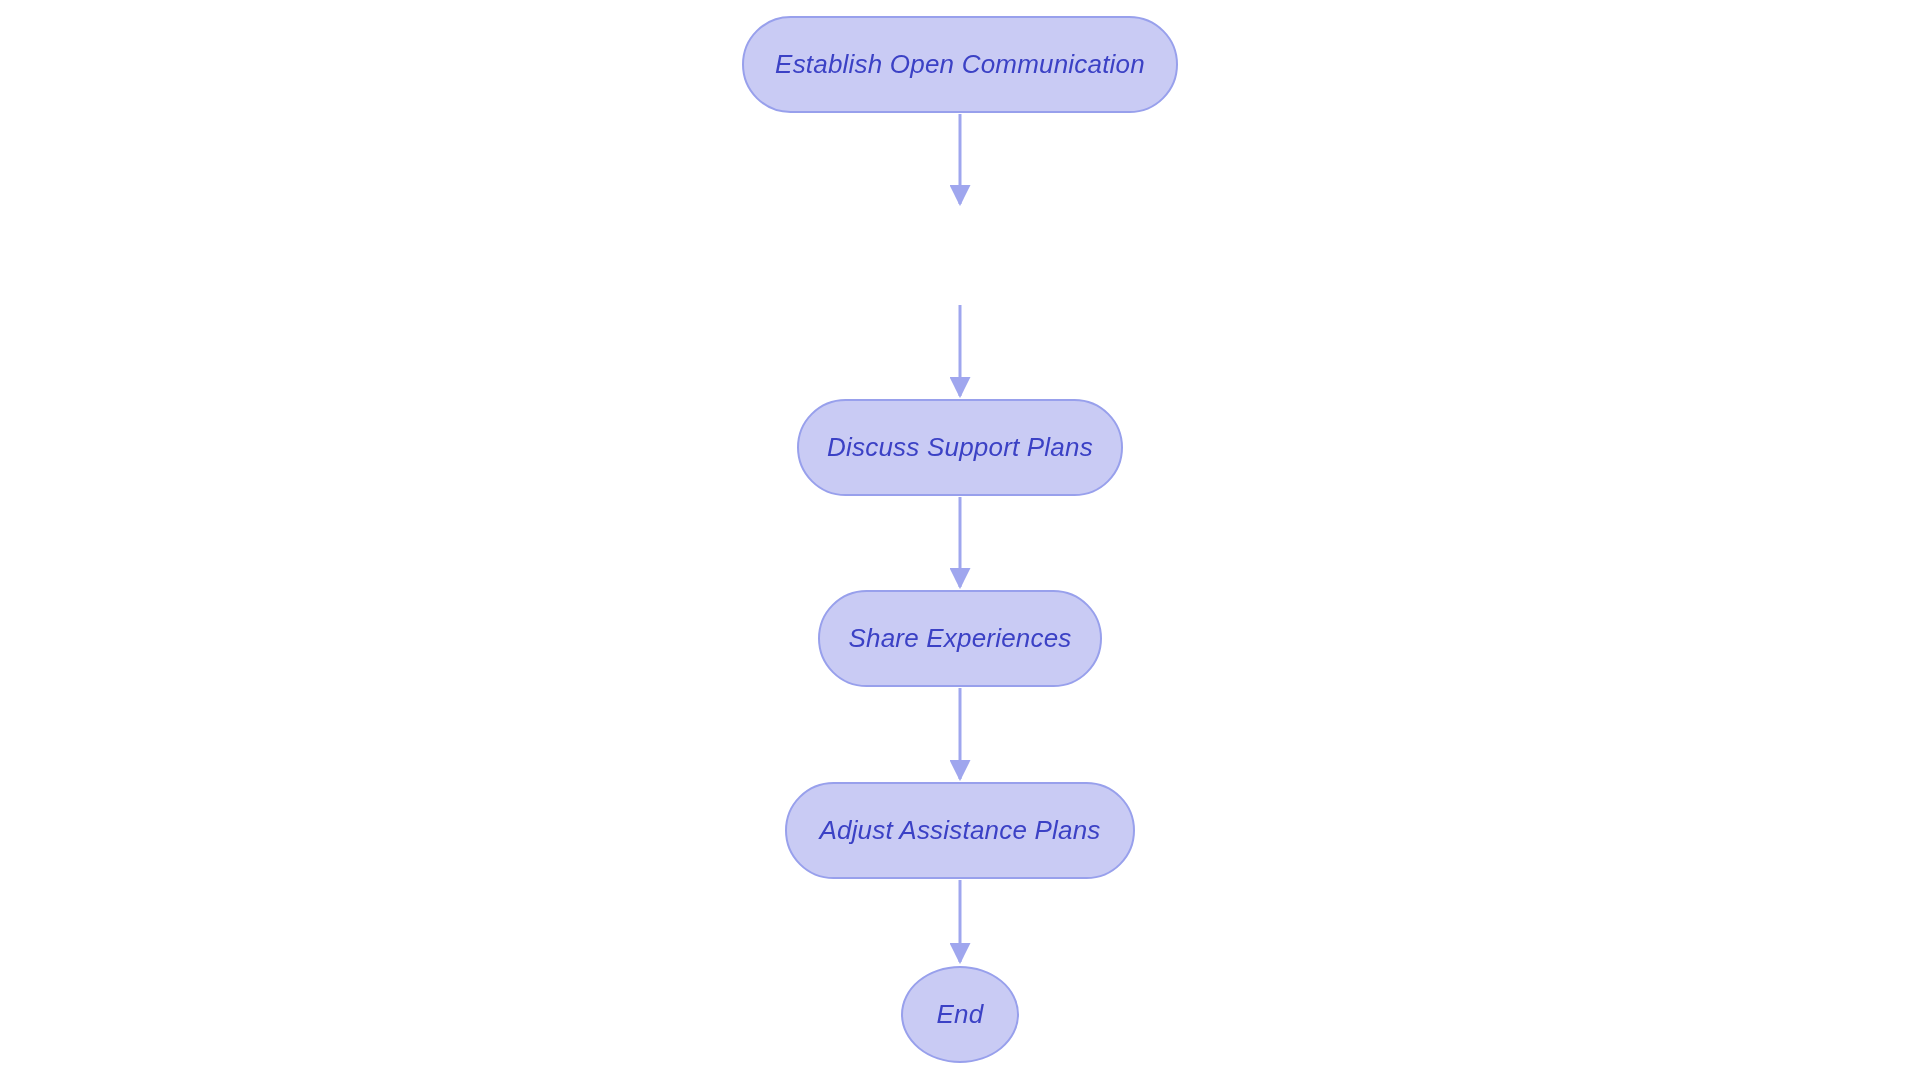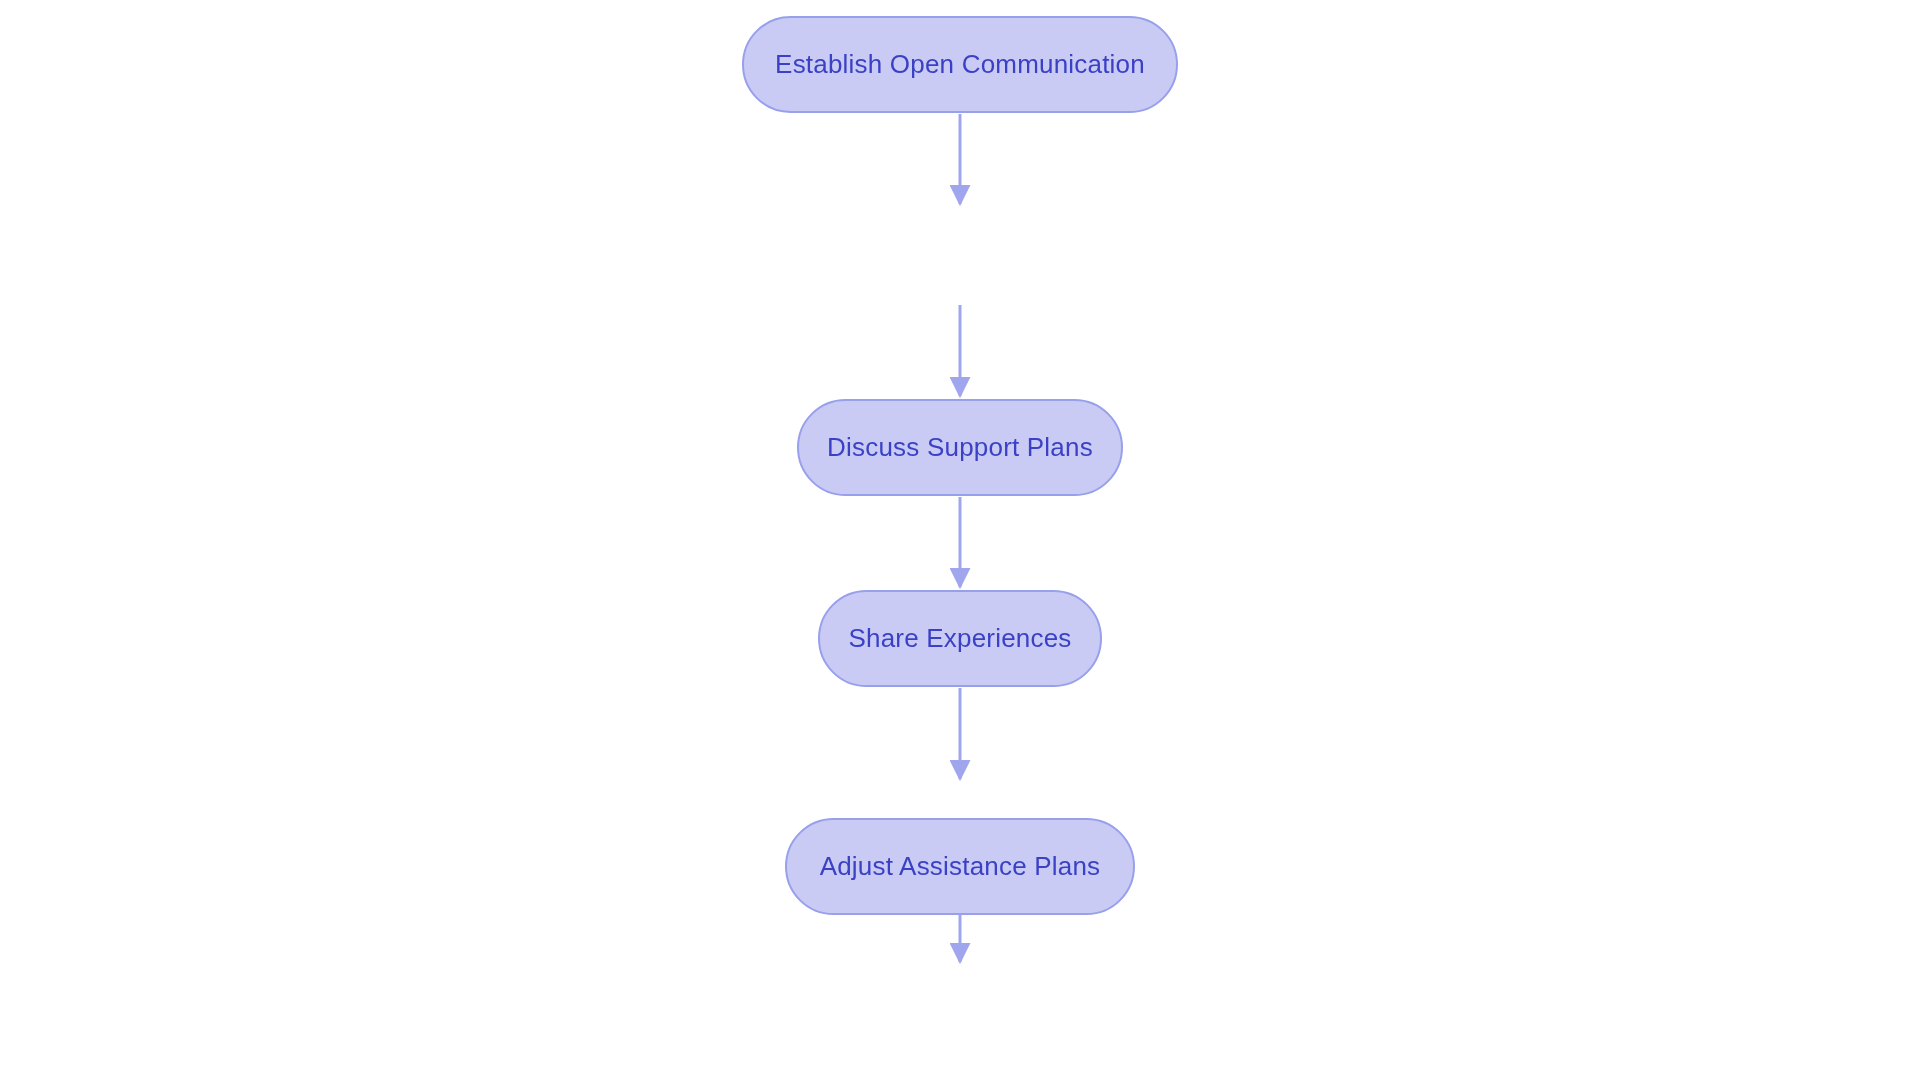--- a/index.html
+++ b/index.html
@@ -13,20 +13,21 @@
   html, body {
     width: 1920px; height: 1083px;
     background: var(--canvas-bg);
     font-family: "Liberation Sans", sans-serif;
     overflow: hidden;
   }
   .canvas {
     position: relative;
     width: 1648px; height: 1083px;
     background: var(--canvas-bg);
+    font-style: italic;
   }
   .edges-layer {
     position: absolute;
     left: 0; top: 0;
     width: 1920px; height: 1083px;
   }
   .node {
     position: absolute;
     display: flex;
     align-items: center;
@@ -68,18 +69,21 @@
 
 
   <div class="node pill" style="left:818px; top:590px; width:284px; height:97px;">
     <span>Share Experiences</span>
   </div>
 
   <div class="node pill" style="left:797px; top:399px; width:326px; height:97px;">
     <span>Discuss Support Plans</span>
   </div>
 
-  <div class="node pill" style="left:785px; top:782px; width:350px; height:97px;margin-top:36px;">
+  <div class="node pill" style="left:785px; top:782px; width:350px; height:97px;">
     <span>Adjust Assistance Plans</span>
   </div>
 
+  <div class="node circle" style="left:901px; top:966px; width:118px; height:97px;">
+    <span>End</span>
+  </div>
 
 </div>
 
 </body></html>

